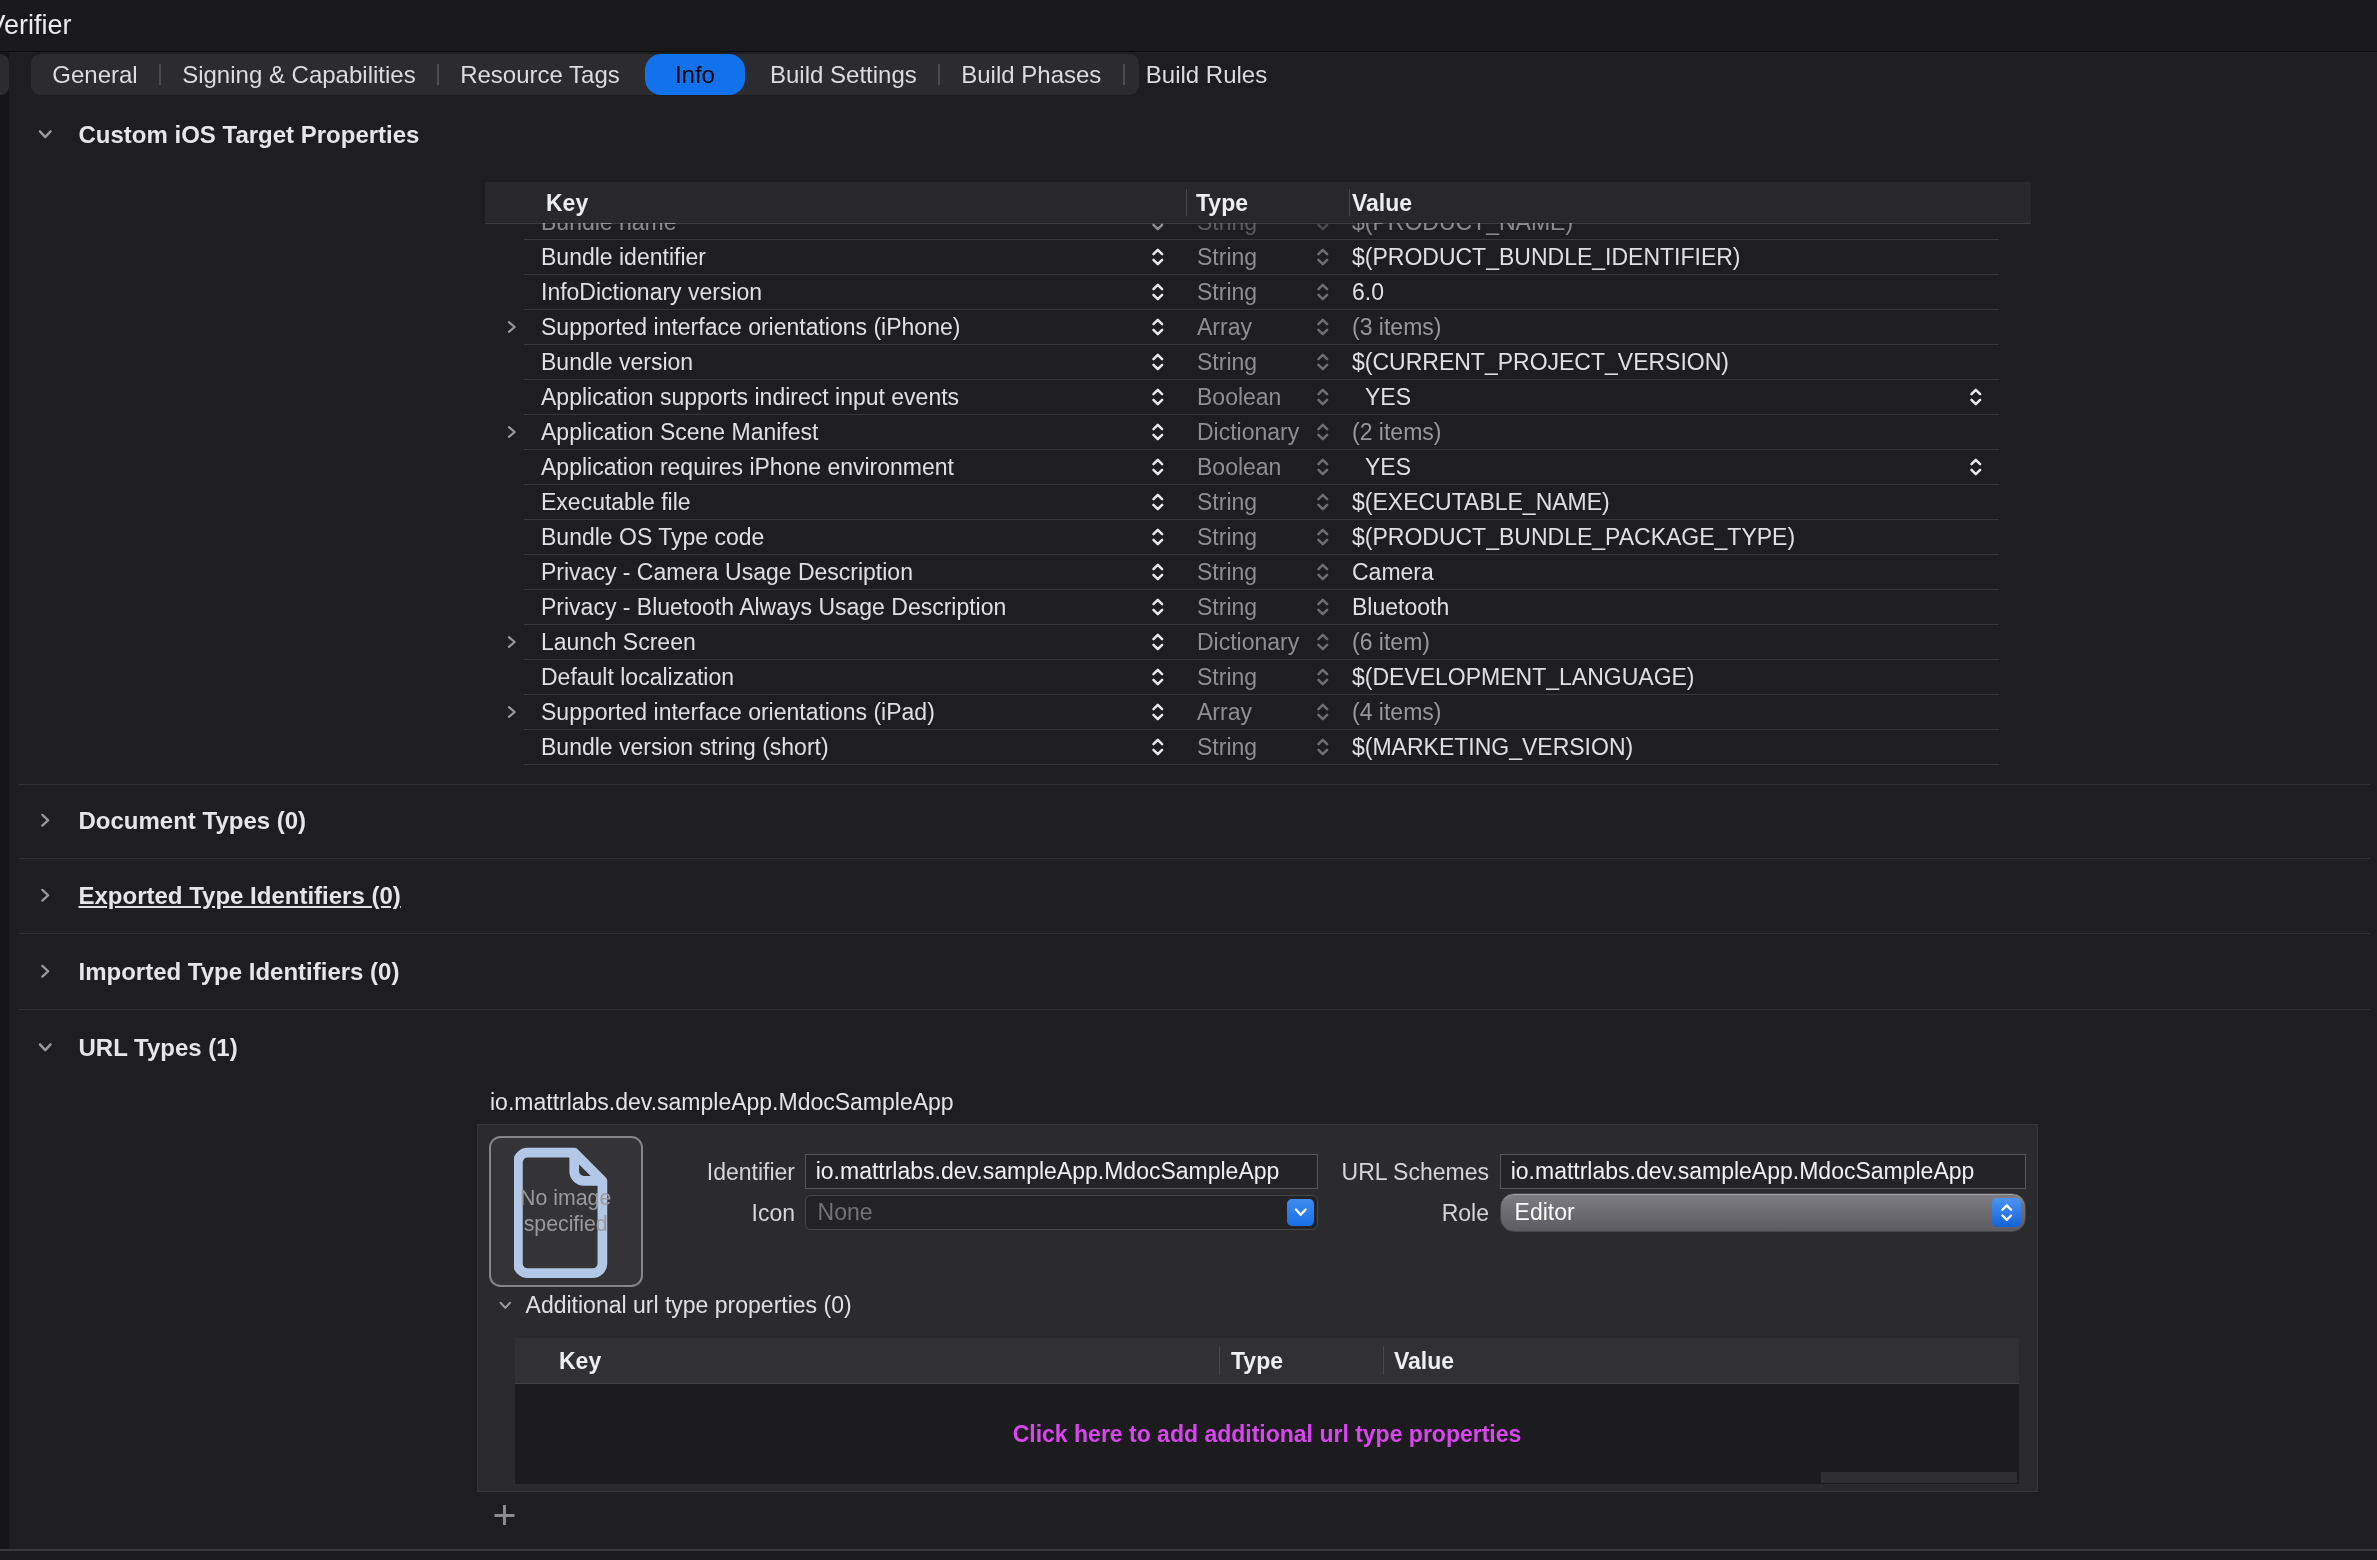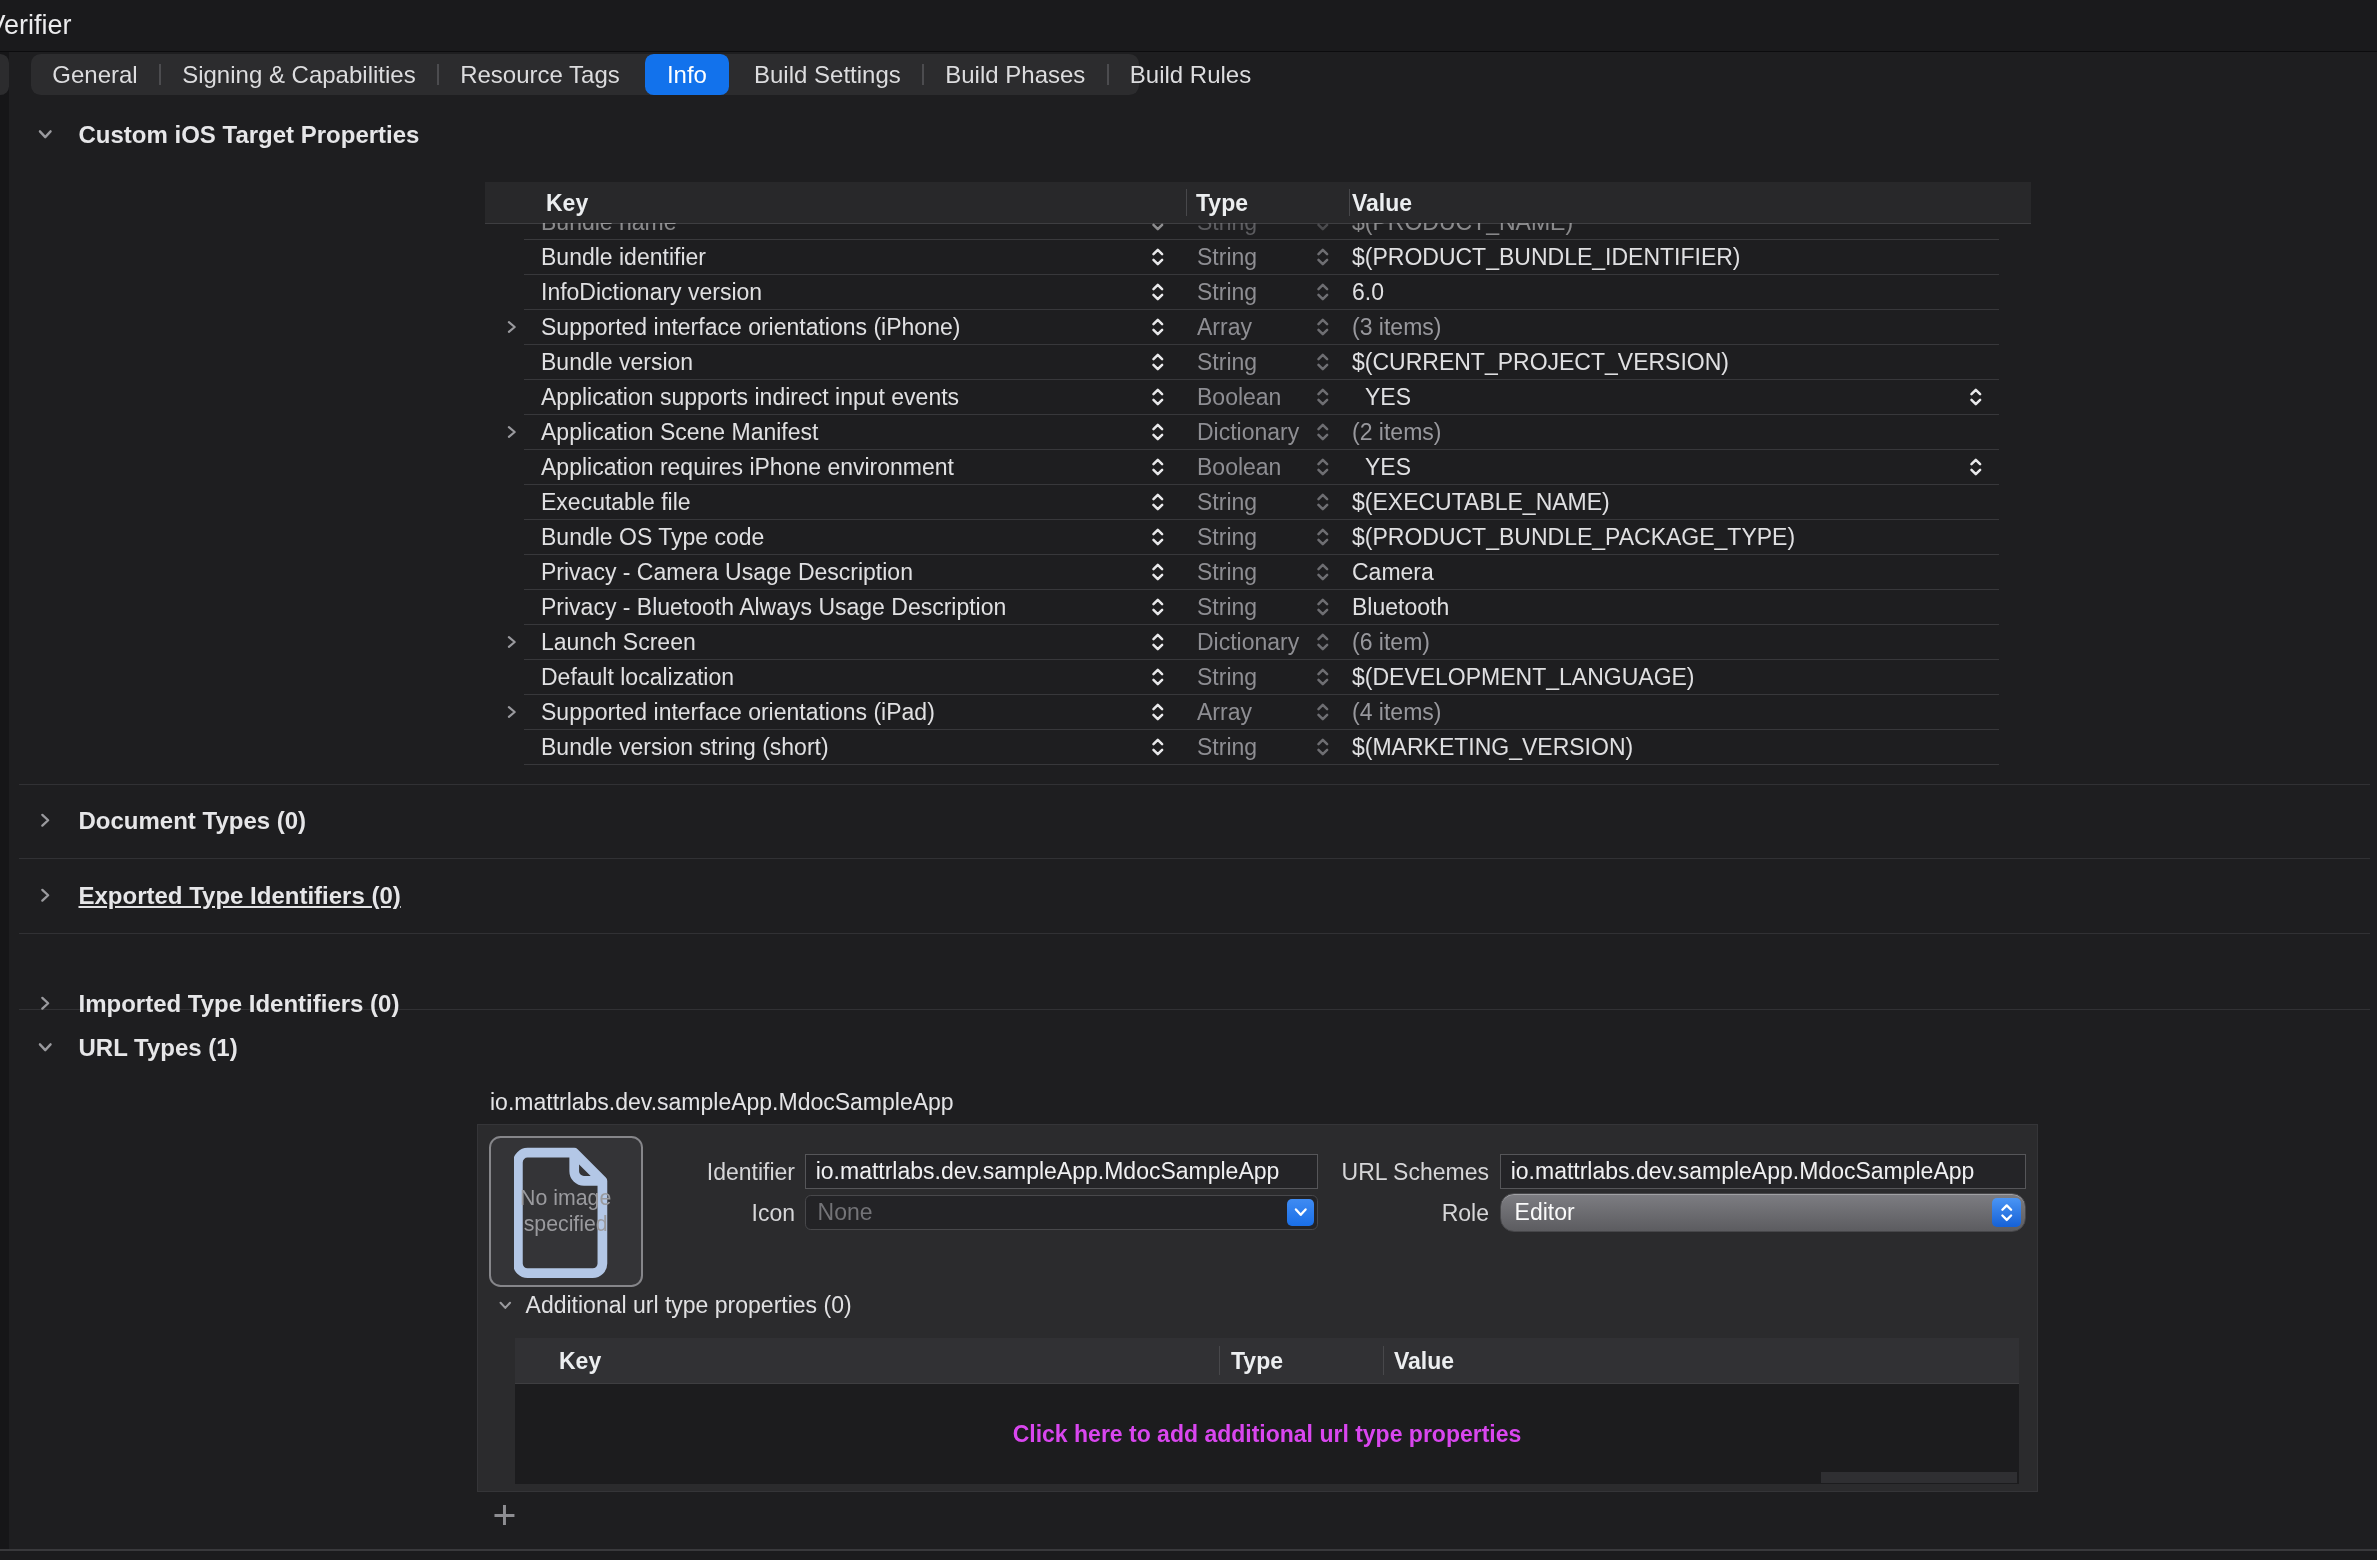--- a/index.html
+++ b/index.html
@@ -12,21 +12,21 @@
   #window-title{position:absolute;left:-12.6px;top:9.7px;font-size:27px;font-weight:500;color:#ececee;white-space:nowrap;}
 
   
   #left-strip{left:0;top:52px;width:8.7px;height:1508px;background:#161618;}
   #tab-fragment{left:0;top:54px;width:8.7px;height:41px;background:#2c2c2e;border-radius:0 8.7px 8.7px 0;}
 
   
   #tab-strip{left:31px;top:54px;width:1108px;height:41px;background:#2c2c2e;border-radius:9.7px;
              display:flex;align-items:center;}
   .tab{padding:0 21.3px;font-size:24px;color:#dcdcde;line-height:41px;white-space:nowrap;border-radius:8.7px;}
-  .tab.active{background:var(--accent,#1272ec);color:#ffffff;padding:0 22px;margin:0 1.9px;height:41px;}
+  .tab.active{background:var(--accent,#1272ec);color:#000000;padding:0 30px;margin:0 1.9px;height:41px;border-radius:16px;}
   .tab-divider{width:1.9px;height:21.3px;background:#4c4c4f;flex:0 0 auto;}
 
   
   .section-header{position:absolute;display:flex;align-items:center;height:29px;gap:25px;}
   .section-header .label{font-size:24px;font-weight:bold;color:#e6e6e8;white-space:nowrap;}
   .chev svg{display:block;}
   .sec-divider{position:absolute;left:19.4px;width:2351px;height:1px;background:#313134;}
 
   
   #band{left:485px;top:182px;width:1546px;height:41px;background:#28282a;border-bottom:1px solid #3e3e41;}
@@ -485,21 +485,21 @@
     <span class="label">Document Types (0)</span>
   </div>
   <div class="section-header" style="left:37px;top:881px;text-decoration:underline;">
     <span class="chev">
         <svg width="16.5" height="16.5" viewBox="0 0 17 17">
           <path d="M5.5 3 L11.5 8.5 L5.5 14" fill="none" stroke="#9a9a9e" stroke-width="2.4" stroke-linecap="round" stroke-linejoin="round"></path>
         </svg>
       </span>
     <span class="label">Exported Type Identifiers (0)</span>
   </div>
-  <div class="section-header" style="left:37px;top:957px;margin-top:32px;">
+  <div class="section-header" style="left:37px;top:957px;">
     <span class="chev">
         <svg width="16.5" height="16.5" viewBox="0 0 17 17">
           <path d="M5.5 3 L11.5 8.5 L5.5 14" fill="none" stroke="#9a9a9e" stroke-width="2.4" stroke-linecap="round" stroke-linejoin="round"></path>
         </svg>
       </span>
     <span class="label">Imported Type Identifiers (0)</span>
   </div>
   <div class="section-header" style="left:37px;top:1033px;">
     <span class="chev">
         <svg width="16.5" height="16.5" viewBox="0 0 17 17">

